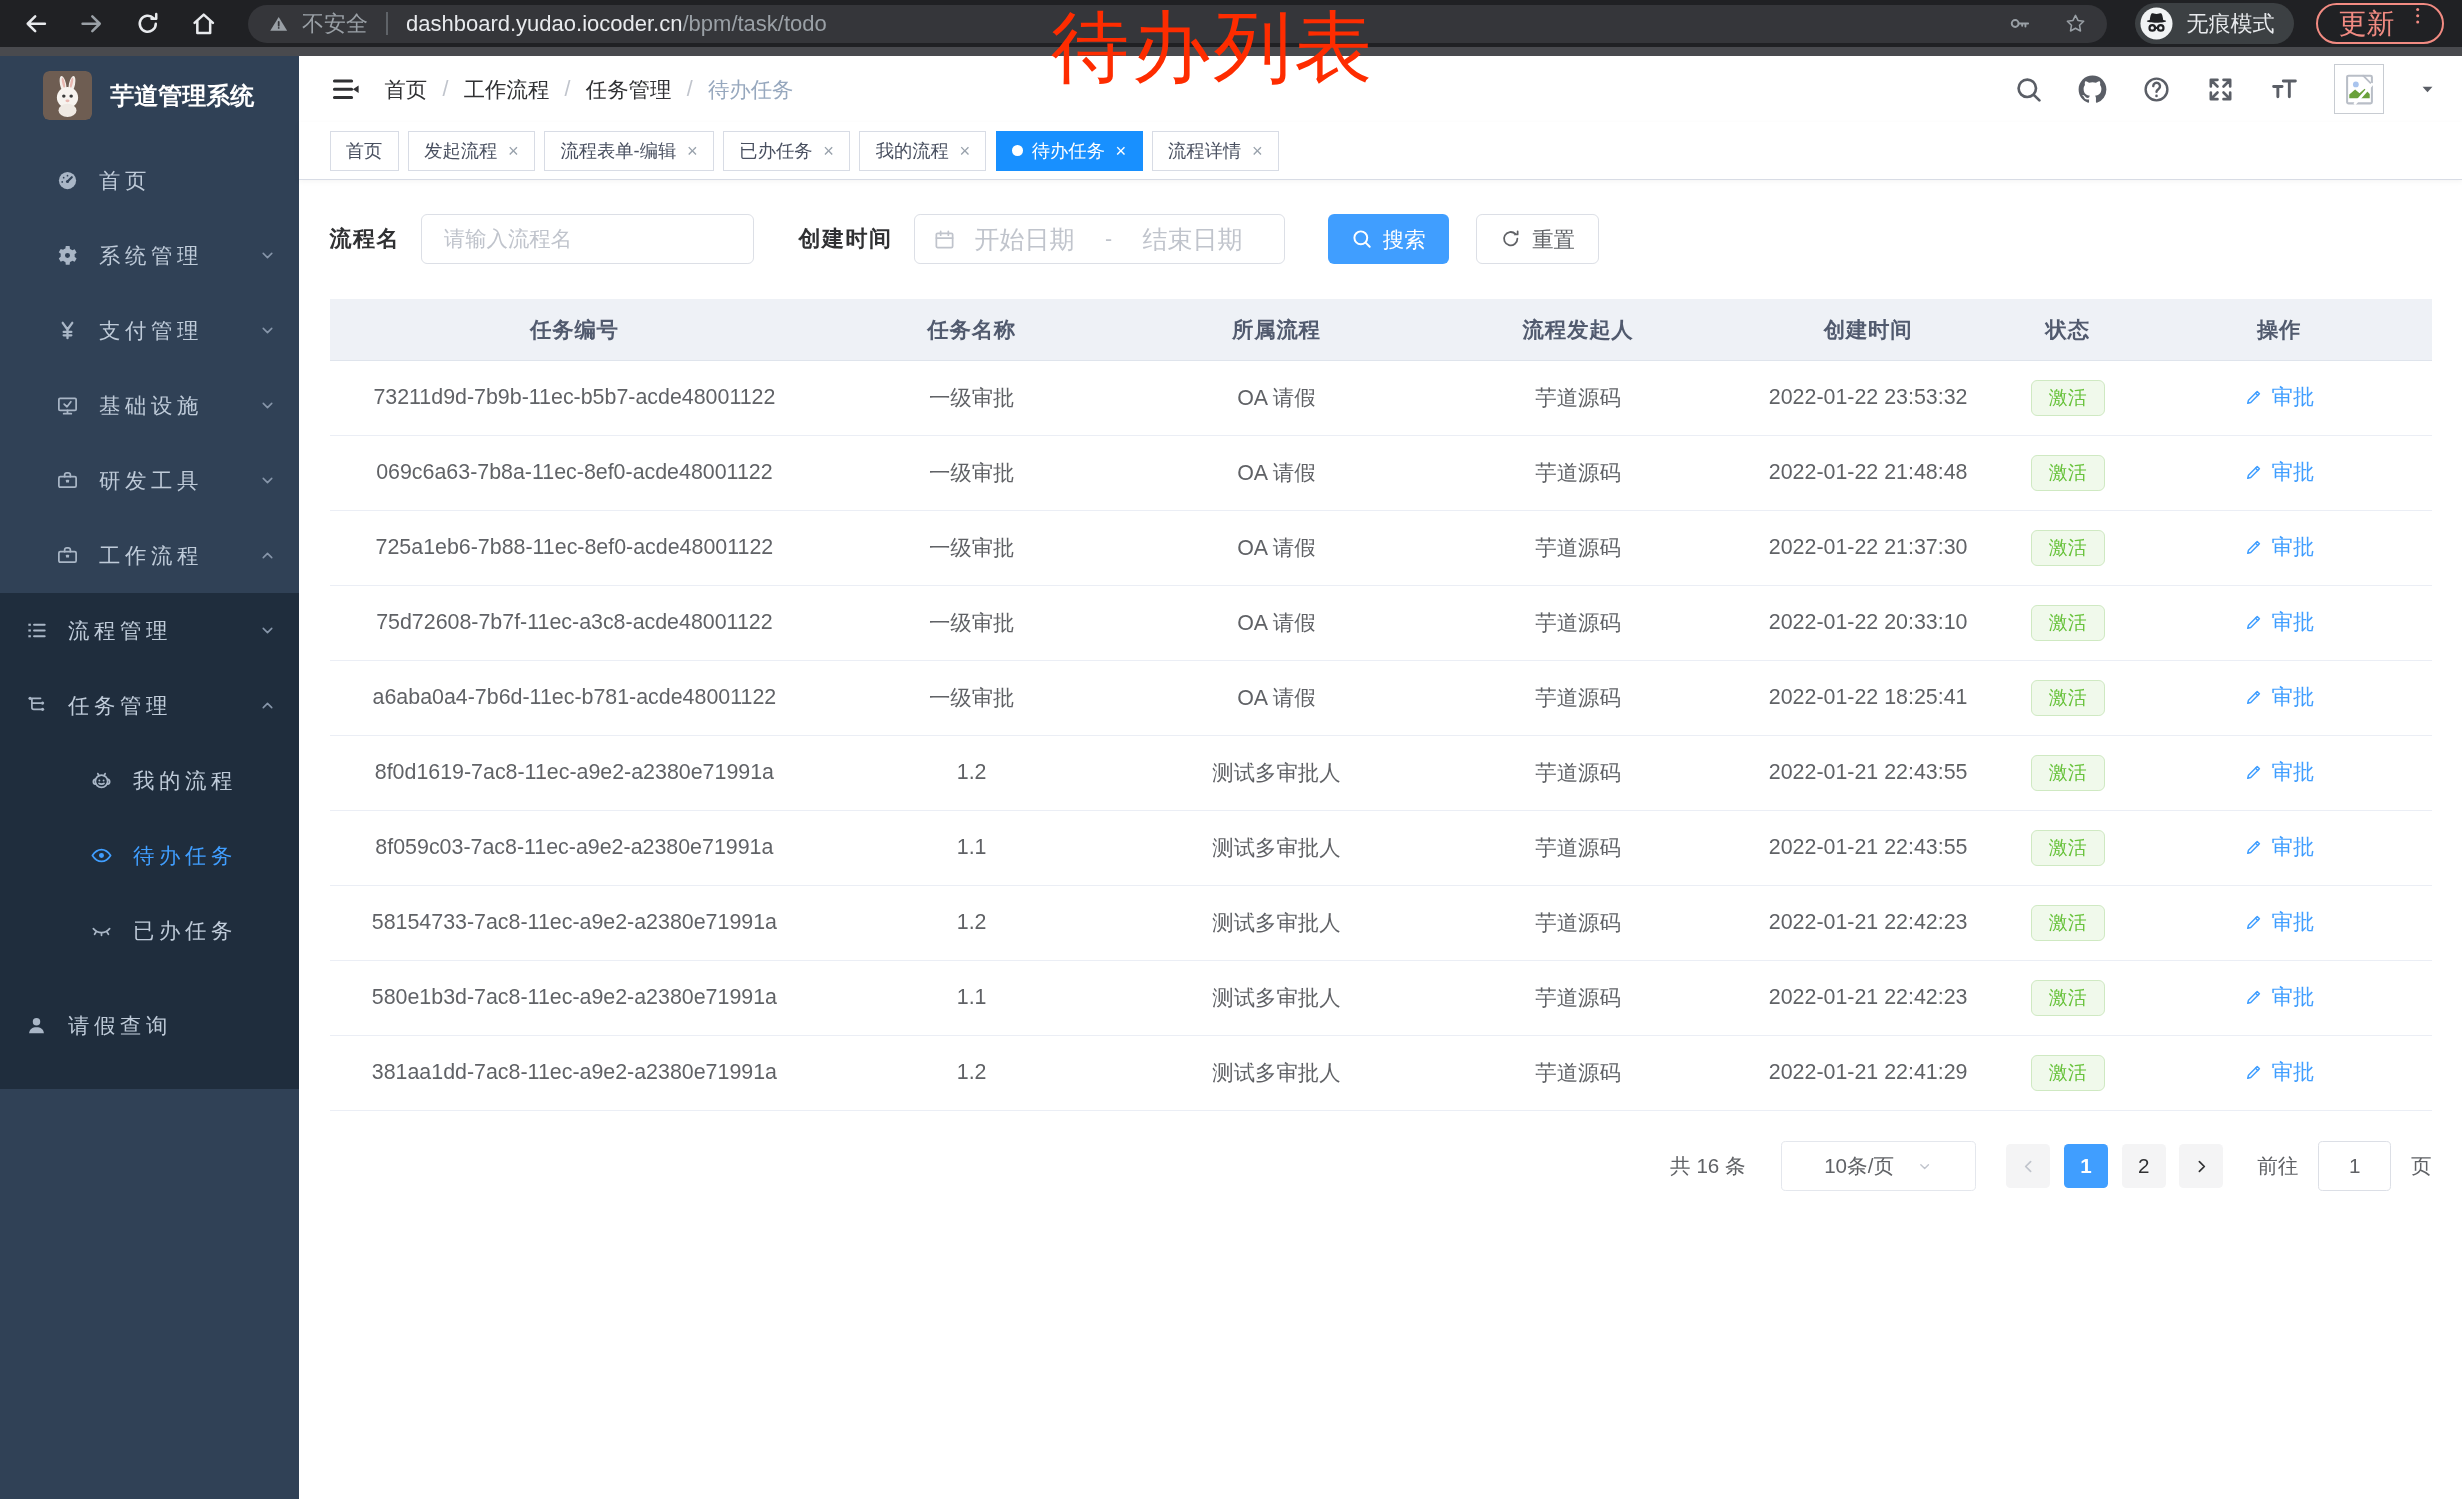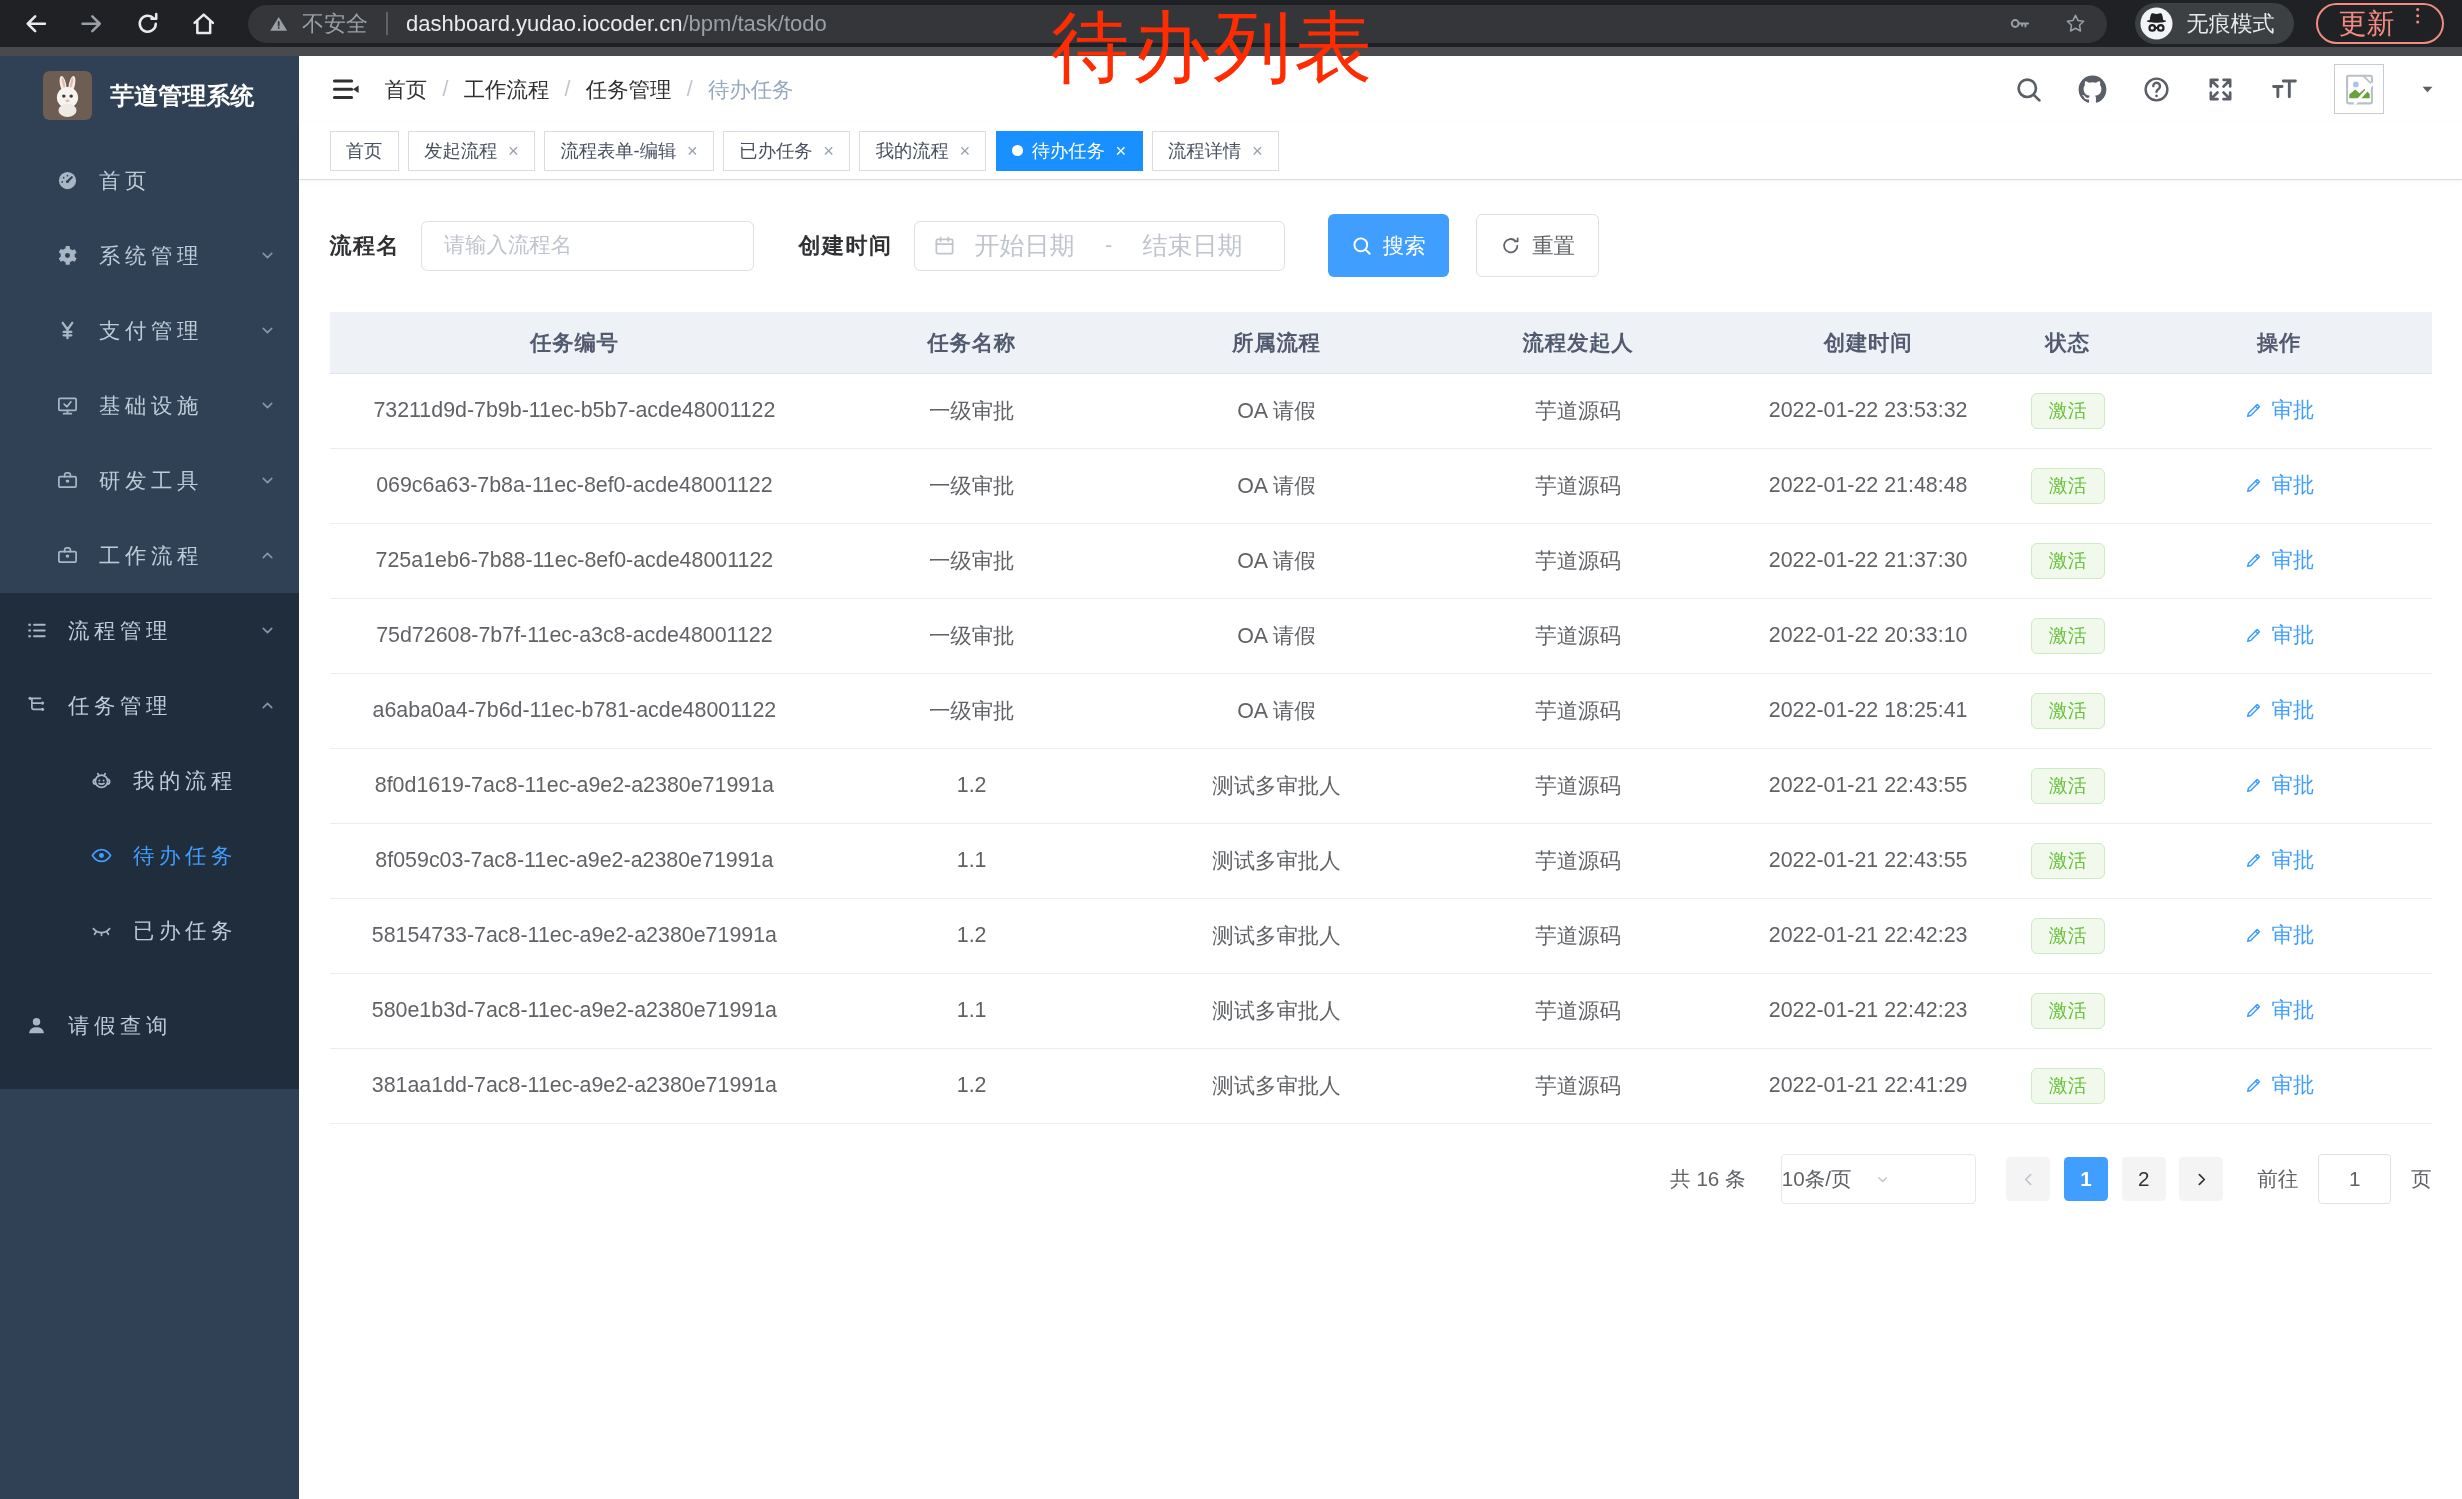--- a/index.html
+++ b/index.html
@@ -83,42 +83,42 @@
 .filters{display:flex;align-items:center;margin-bottom:35px}
 .flabel{font-size:22px;font-weight:600;color:#303133;margin-right:21.4px;letter-spacing:1.5px}
 .finput{width:333px;height:50px;border:1.5px solid #dcdfe6;border-radius:6.1px;padding:0 21.4px;
   font-size:21.4px;color:#606266;outline:none;margin-right:44px;font-family:inherit}
 .finput::placeholder{color:#c0c4cc}
 .daterange{width:371px;height:50px;border:1.5px solid #dcdfe6;border-radius:6.1px;display:flex;
   align-items:center;padding:0 18.3px;margin-right:43px;cursor:text}
 .daterange .calic{font-size:23px;color:#c0c4cc;display:flex;margin-right:18.3px}
 .daterange .ph{font-size:25px;color:#c0c4cc}
 .daterange .dash{font-size:21.4px;color:#c0c4cc;margin:0 30.5px}
-.btn{height:63px;display:inline-flex;align-items:center;gap:10.7px;border-radius:6.1px;font-size:21.4px;
+.btn{height:50px;display:inline-flex;align-items:center;gap:10.7px;border-radius:6.1px;font-size:21.4px;
   padding:0 23px;cursor:pointer;border:none;font-family:inherit}
 .btn.primary{background:#409eff;color:#fff;margin-right:27.5px}
 .btn.plain{background:#fff;border:1.5px solid #dcdfe6;color:#606266}
 .btn .bic{font-size:21.4px;display:flex}
 
 
 .grid{width:100%;border-collapse:collapse;table-layout:fixed}
 .grid th{height:61px;background:#eef1f6;color:#515a6e;font-size:21.4px;font-weight:bold;
   border-bottom:1.5px solid #dfe4ec;letter-spacing:0.8px}
 .grid td{height:75px;text-align:center;font-size:21.4px;color:#606266;border-bottom:1.5px solid #ebeef5;
   white-space:nowrap;overflow:hidden}
 .badge{display:inline-block;padding:7.6px 17px;font-size:19px;color:#67c23a;background:#f0f9eb;
   border:1.5px solid #cfe9c2;border-radius:6.1px;line-height:1}
 .alink{display:inline-flex;align-items:center;gap:7.6px;color:#409eff;font-size:21.4px;cursor:pointer}
 .alink .aic{font-size:20px;display:flex}
 
 
 .pager{display:flex;align-items:center;justify-content:flex-end;margin-top:30.5px;gap:13.7px;
   font-size:20.6px;color:#606266}
 .psize{width:195px;height:50px;border:1.5px solid #e4e7ed;border-radius:4.6px;display:flex;align-items:center;
-  justify-content:flex-start;gap:23px;margin:0 17px 0 21.4px;cursor:pointer}
+  justify-content:center;gap:23px;margin:0 17px 0 21.4px;cursor:pointer}
 .psize .chev{font-size:15.3px;color:#c0c4cc;display:flex}
 #pages{display:flex;gap:13.7px}
 .pbtn{min-width:44px;height:44px;background:#f4f4f5;border:none;border-radius:4.6px;display:flex;
   align-items:center;justify-content:center;font-size:20.6px;color:#303133;cursor:pointer;font-family:inherit}
 .pbtn .pic{font-size:17px;display:flex}
 .pbtn.prev{color:#c0c4cc}
 .pbtn.page.active{background:#409eff;color:#fff;font-weight:bold}
 .pgoto{margin-left:20px}
 .pginput{width:73px;height:50px;border:1.5px solid #dcdfe6;border-radius:4.6px;text-align:center;
   font-size:20.6px;color:#606266;outline:none;margin:0 6.1px;font-family:inherit}

